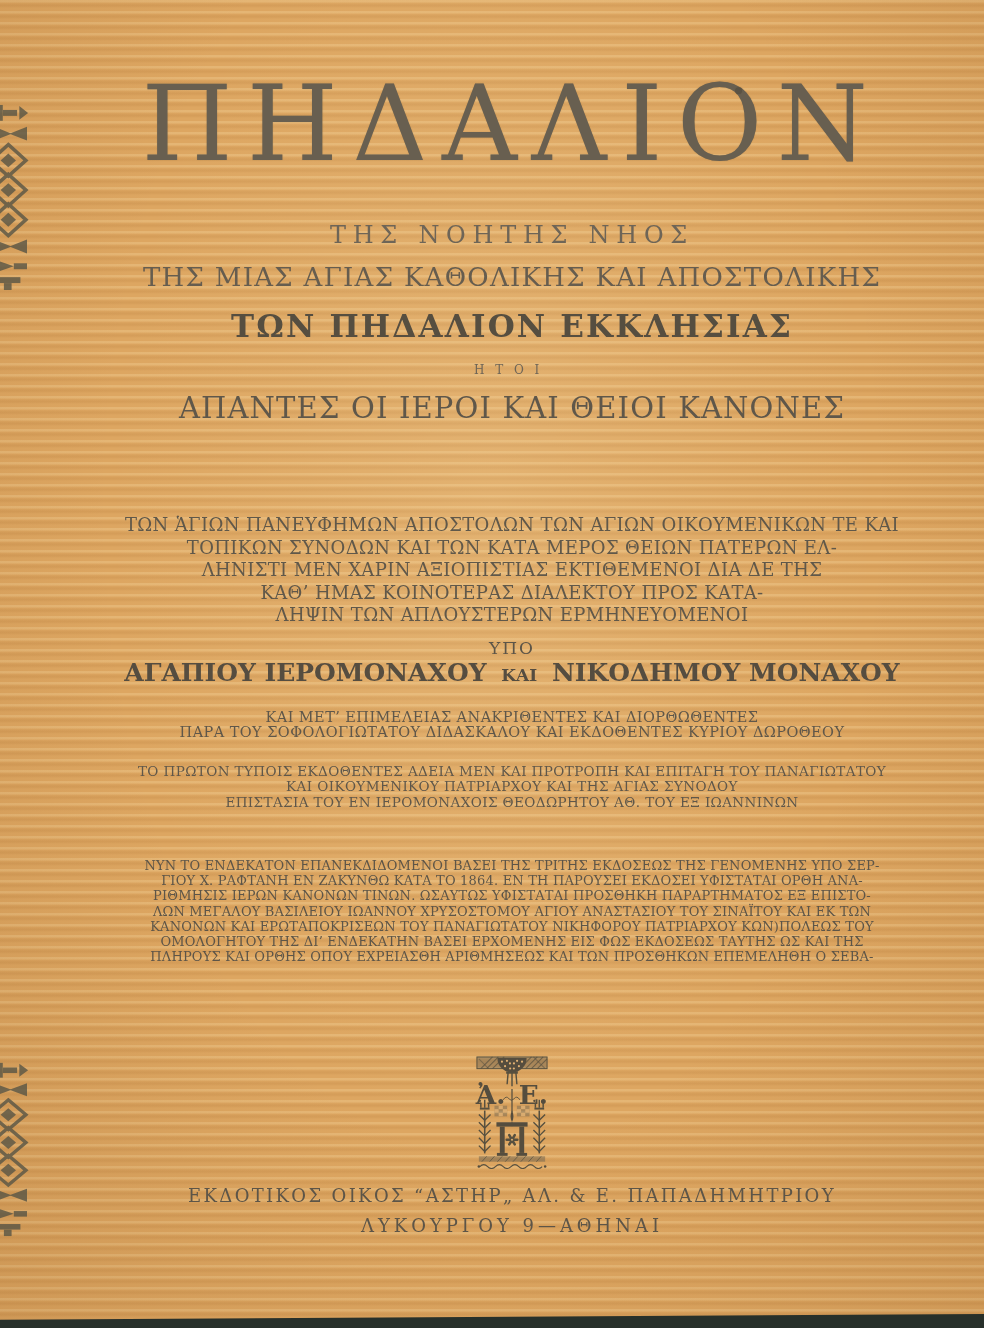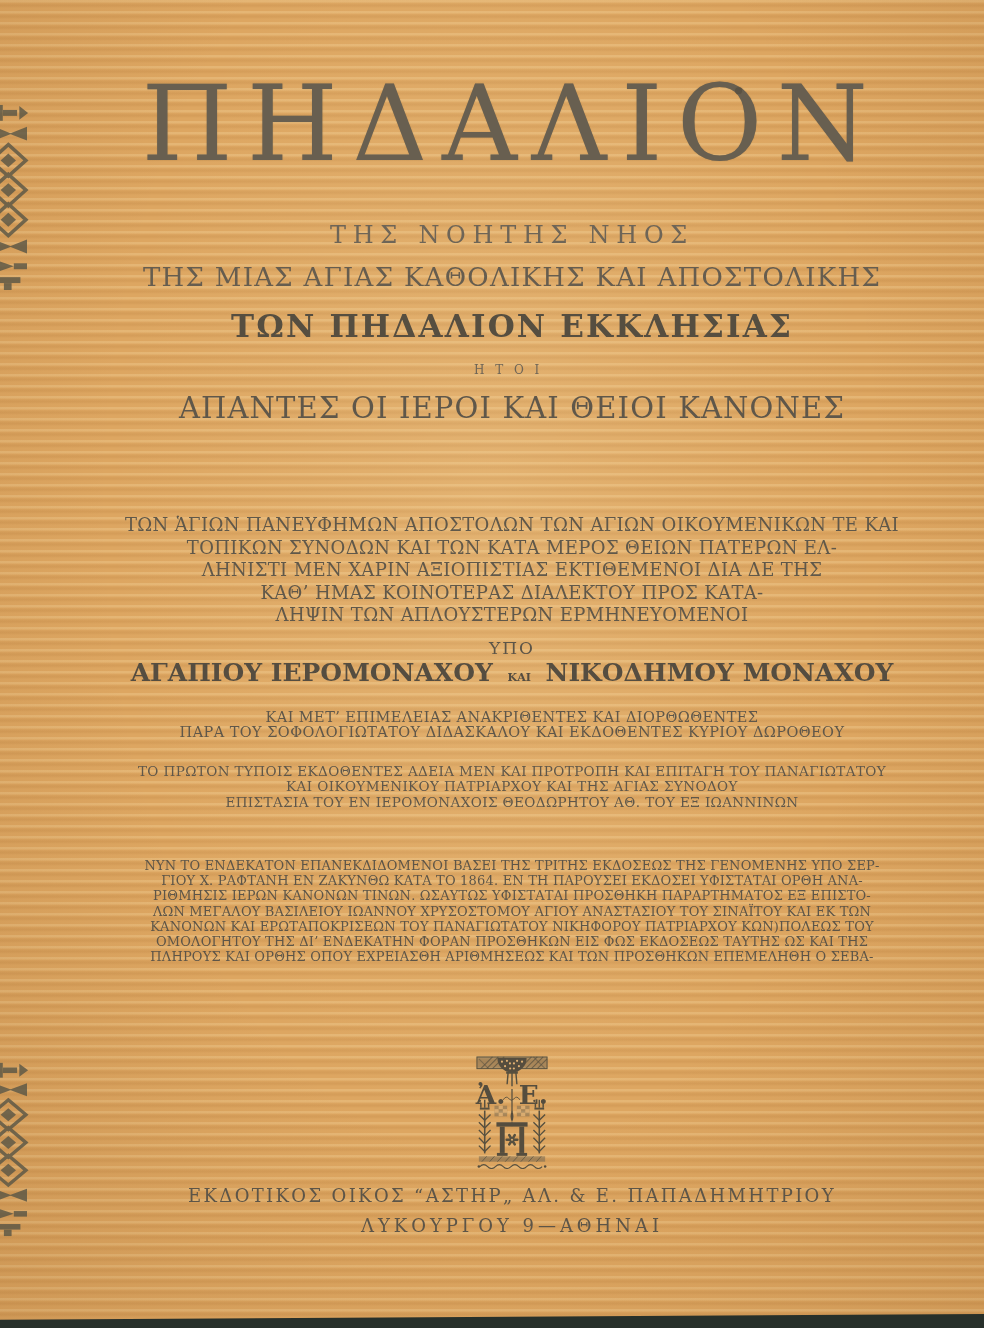--- a/index.html
+++ b/index.html
@@ -22,21 +22,21 @@
          letter-spacing:.14em;color:#685f50;text-shadow:0 0 1px rgba(80,70,50,.35);}
   .title-accent{position:absolute;left:73.6%;top:16px;font-size:9px;color:#5a5244;}
   .sub1{top:221px;font-size:24px;letter-spacing:.28em;color:#6e6557;}
   .sub2{top:262px;font-size:26px;letter-spacing:.05em;color:#665d4f;}
   .sub3{top:308px;font-size:31px;font-weight:700;letter-spacing:.07em;color:#564e40;}
   .etoi{top:363px;font-size:12px;letter-spacing:.9em;color:#6e6557;}
   .sub4{top:391px;font-size:29px;letter-spacing:.04em;color:#5f574a;}
   .desc{top:514px;font-size:18px;line-height:22.5px;letter-spacing:.02em;color:#60584a;}
   .ypo{top:638px;font-size:17px;letter-spacing:.12em;}
   .authors{top:658px;font-size:25px;font-weight:700;color:#554d40;}
-  .authors .kai{font-size:11px;font-weight:700;padding:0 6px;}
+  .authors .kai{font-size:17px;font-weight:700;padding:0 6px;}
   .editorial{top:710px;font-size:14.5px;line-height:15.4px;letter-spacing:.03em;color:#5f574a;}
   .firsted{top:764px;font-size:13.5px;line-height:15.4px;letter-spacing:.03em;color:#5f574a;}
   .history{top:858px;font-size:13px;line-height:15.2px;letter-spacing:.015em;color:#5d5548;}
   .emblem{position:absolute;left:0;right:0;top:1056px;text-align:center;}
   .pub1{top:1185px;font-size:18px;letter-spacing:.13em;color:#5d5548;}
   .pub2{top:1215px;font-size:18px;letter-spacing:.22em;color:#5d5548;}
 
   .kilim{position:absolute;left:-6px;width:44px;}
   .kilim-top{top:103px;height:188px;}
   .kilim-bottom{top:1061px;height:176px;}
@@ -133,21 +133,21 @@
       <div>ΚΑΙ ΟΙΚΟΥΜΕΝΙΚΟΥ ΠΑΤΡΙΑΡΧΟΥ ΚΑΙ ΤΗΣ ΑΓΙΑΣ ΣΥΝΟΔΟΥ</div>
       <div>ΕΠΙΣΤΑΣΙΑ ΤΟΥ ΕΝ ΙΕΡΟΜΟΝΑΧΟΙΣ ΘΕΟΔΩΡΗΤΟΥ ΑΘ. ΤΟΥ ΕΞ ΙΩΑΝΝΙΝΩΝ</div>
     </div>
 
     <div class="tblock history">
       <div>ΝΥΝ ΤΟ ΕΝΔΕΚΑΤΟΝ ΕΠΑΝΕΚΔΙΔΟΜΕΝΟΙ ΒΑΣΕΙ ΤΗΣ ΤΡΙΤΗΣ ΕΚΔΟΣΕΩΣ ΤΗΣ ΓΕΝΟΜΕΝΗΣ ΥΠΟ ΣΕΡ-</div>
       <div>ΓΙΟΥ Χ. ΡΑΦΤΑΝΗ ΕΝ ΖΑΚΥΝΘΩ ΚΑΤΑ ΤΟ 1864. ΕΝ ΤΗ ΠΑΡΟΥΣΕΙ ΕΚΔΟΣΕΙ ΥΦΙΣΤΑΤΑΙ ΟΡΘΗ ΑΝΑ-</div>
       <div>ΡΙΘΜΗΣΙΣ ΙΕΡΩΝ ΚΑΝΟΝΩΝ ΤΙΝΩΝ. ΩΣΑΥΤΩΣ ΥΦΙΣΤΑΤΑΙ ΠΡΟΣΘΗΚΗ ΠΑΡΑΡΤΗΜΑΤΟΣ ΕΞ ΕΠΙΣΤΟ-</div>
       <div>ΛΩΝ ΜΕΓΑΛΟΥ ΒΑΣΙΛΕΙΟΥ ΙΩΑΝΝΟΥ ΧΡΥΣΟΣΤΟΜΟΥ ΑΓΙΟΥ ΑΝΑΣΤΑΣΙΟΥ ΤΟΥ ΣΙΝΑΪΤΟΥ ΚΑΙ ΕΚ ΤΩΝ</div>
       <div>ΚΑΝΟΝΩΝ ΚΑΙ ΕΡΩΤΑΠΟΚΡΙΣΕΩΝ ΤΟΥ ΠΑΝΑΓΙΩΤΑΤΟΥ ΝΙΚΗΦΟΡΟΥ ΠΑΤΡΙΑΡΧΟΥ ΚΩΝ)ΠΟΛΕΩΣ ΤΟΥ</div>
-      <div>ΟΜΟΛΟΓΗΤΟΥ ΤΗΣ ΔΙ’ ΕΝΔΕΚΑΤΗΝ ΦΟΡΑΝ ΠΡΟΣΘΗΚΩΝ ΕΙΣ ΦΩΣ ΕΚΔΟΣΕΩΣ ΤΑΥΤΗΣ ΩΣ ΚΑΙ ΤΗΣ</div>
+      <div>ΟΜΟΛΟΓΗΤΟΥ ΤΗΣ ΔΙ’ ΕΝΔΕΚΑΤΗΝ ΒΑΣΕΙ ΕΡΧΟΜΕΝΗΣ ΕΙΣ ΦΩΣ ΕΚΔΟΣΕΩΣ ΤΑΥΤΗΣ ΩΣ ΚΑΙ ΤΗΣ</div>
       <div>ΠΛΗΡΟΥΣ ΚΑΙ ΟΡΘΗΣ ΟΠΟΥ ΕΧΡΕΙΑΣΘΗ ΑΡΙΘΜΗΣΕΩΣ ΚΑΙ ΤΩΝ ΠΡΟΣΘΗΚΩΝ ΕΠΕΜΕΛΗΘΗ Ο ΣΕΒΑ-</div>
     </div>
 
     <div class="emblem">
       <svg width="82" height="113" viewBox="0 0 84 116">
         <g stroke="#57503f" fill="none" stroke-width="1.1">
 
           <rect x="6" y="1" width="72" height="12" fill="#6b6150" fill-opacity=".45" stroke-width="1"></rect>
           <path d="M10,13 L22,1 M16,13 L28,1 M22,13 L34,1 M50,13 L62,1 M56,13 L68,1 M62,13 L74,1 M68,13 L78,3" opacity=".7"></path>
           <path d="M8,3 L18,13 M64,1 L76,13" opacity=".5"></path>

